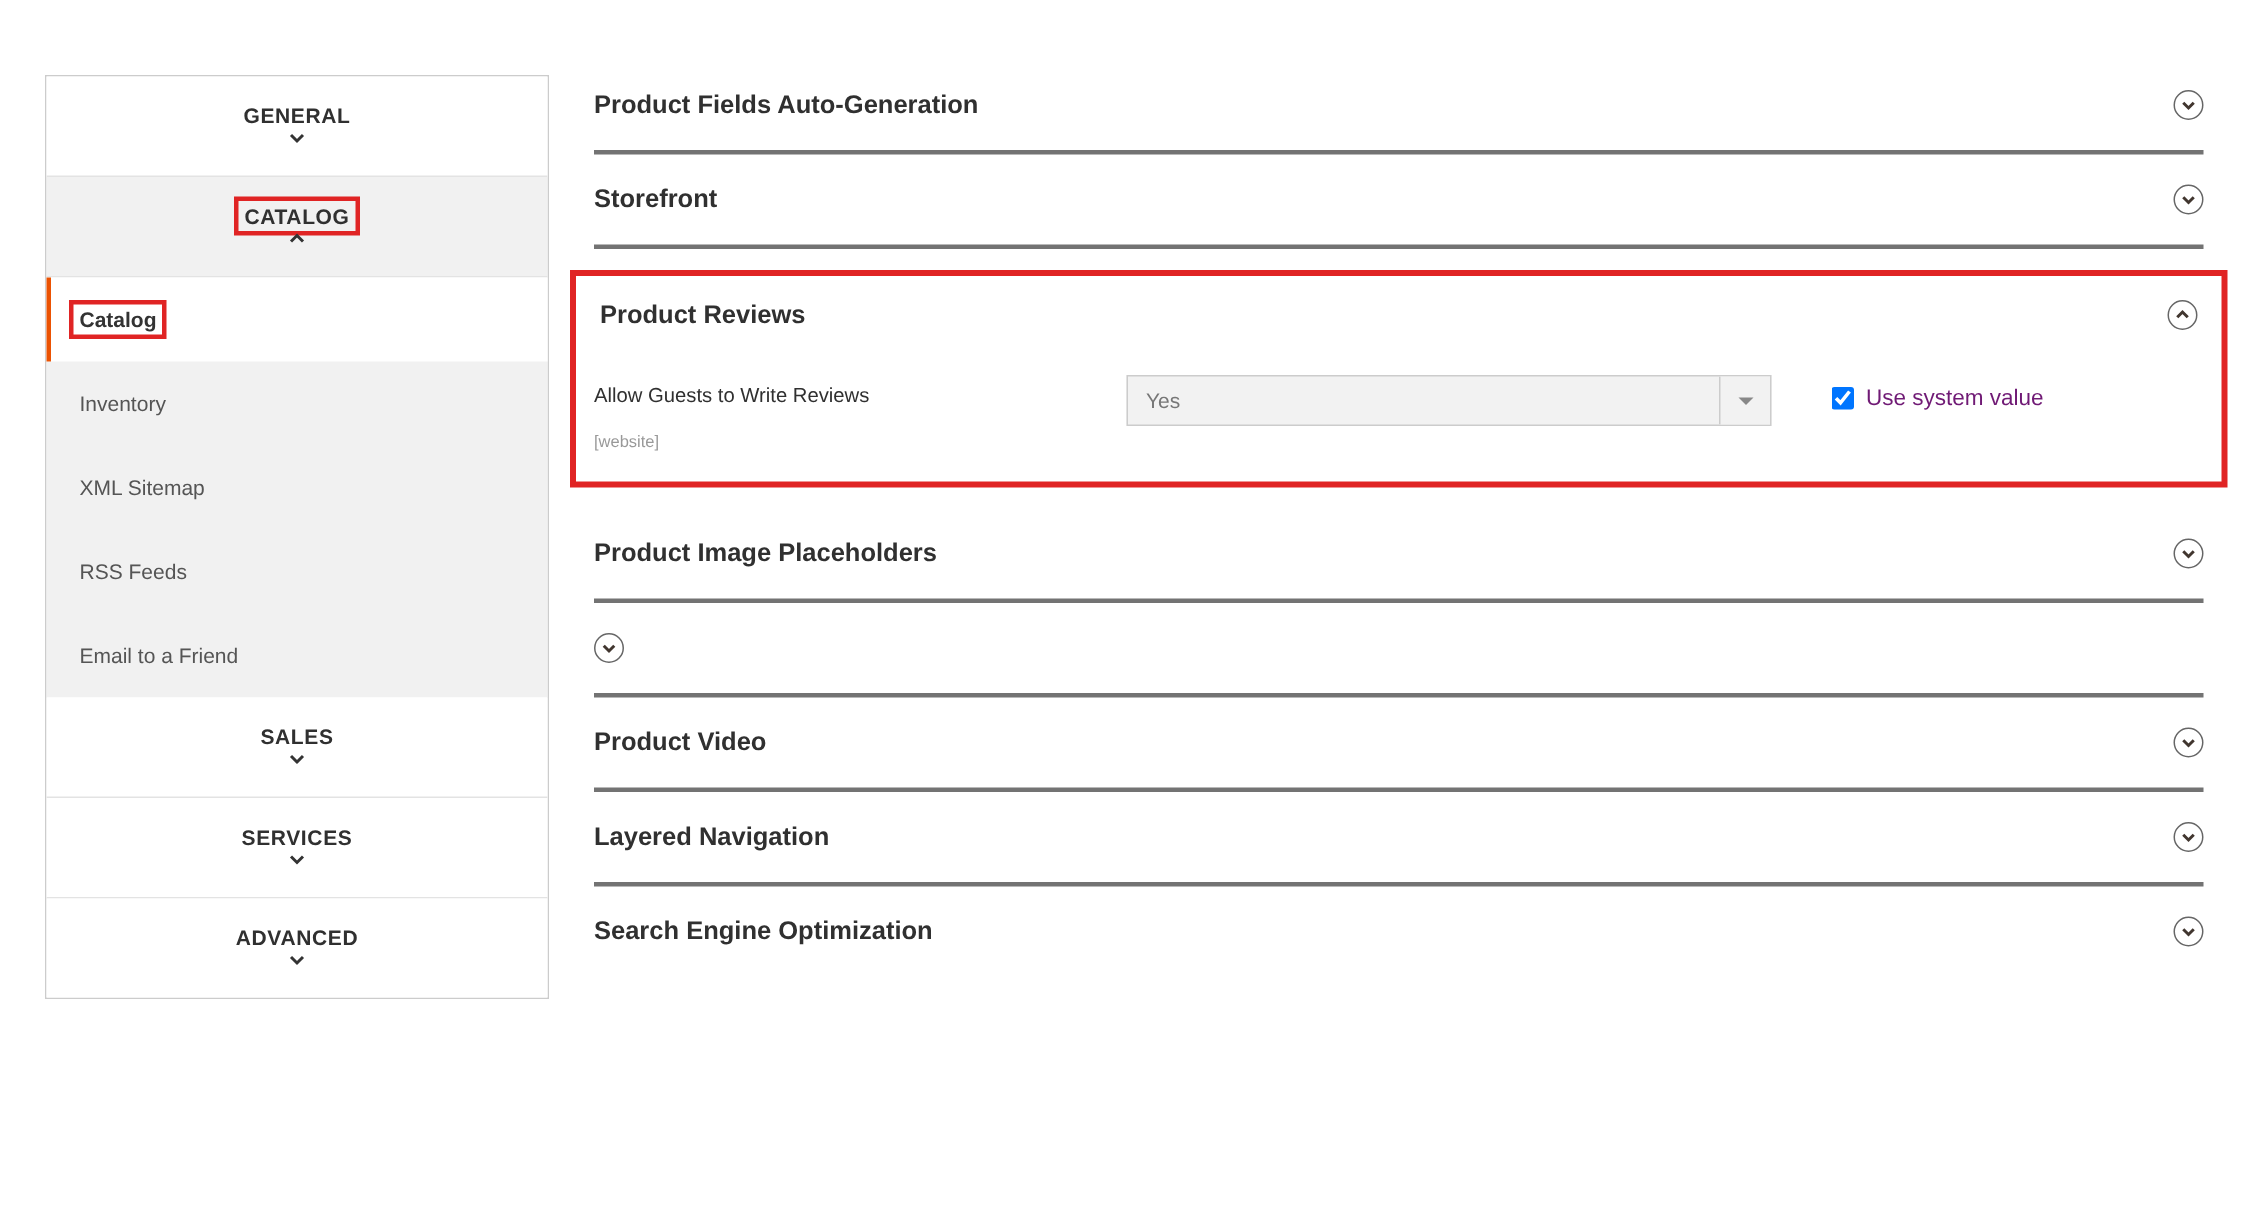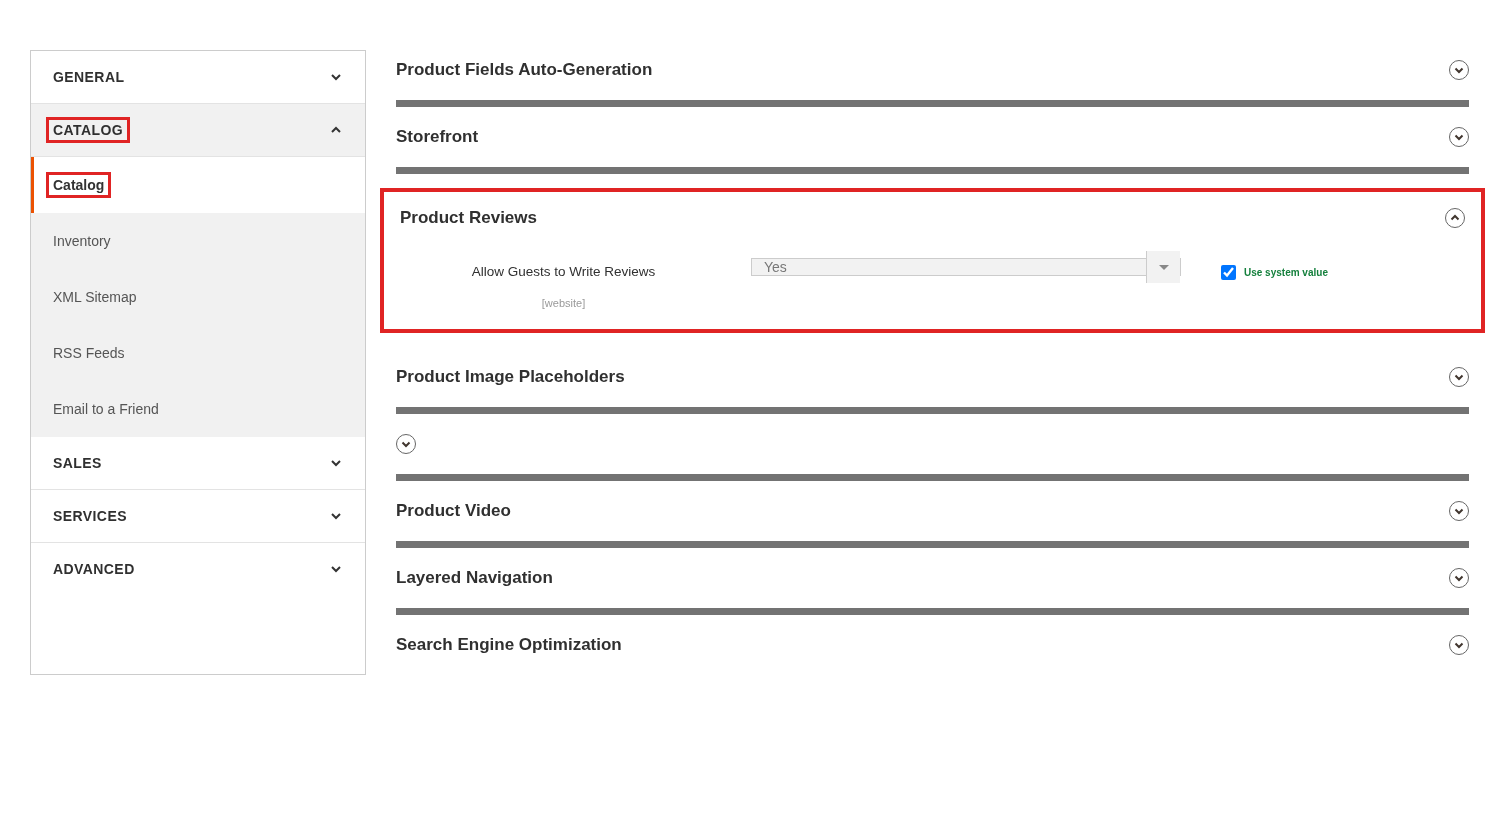--- a/index.html
+++ b/index.html
@@ -1,48 +1,48 @@
 <!DOCTYPE html>
 <html><head>
 <meta charset="utf-8">
 <style>
 * { box-sizing: border-box; margin: 0; padding: 0; }
 body { font-family: 'Helvetica Neue', Helvetica, Arial, sans-serif; background: #fff; color: #333; font-size: 14px; }
 .page { display: flex; padding: 50px 30px 20px 30px; gap: 30px; }
 .sidebar { width: 336px; flex-shrink: 0; border: 1px solid #ccc; }
 .sidebar-row { display: flex; align-items: center; justify-content: space-between; padding: 18px 22px; border-bottom: 1px solid #e3e3e3; cursor: pointer; background: #fff; }
-.sidebar-row.section { font-weight: 600; font-size: 14px; text-transform: uppercase; letter-spacing: 0.03em; color: #303030; }
+.sidebar-row.section { font-weight: 600; font-size: 14px; text-transform: uppercase; letter-spacing: 0.03em; color: #303030; flex-direction: column; }
 .sidebar-row.expanded { background: #f1f1f1; }
 .sidebar-row:last-child { border-bottom: none; }
 .chevron { width: 14px; height: 14px; display: inline-flex; align-items: center; justify-content: center; }
 .chevron svg { width: 12px; height: 12px; stroke: #333; stroke-width: 2; fill: none; }
 .sub-items { background: #f1f1f1; }
 .sub-item { padding: 20px 22px 20px 22px; font-size: 14px; color: #555; cursor: pointer; }
 .sub-item.active { background: #fff; border-left: 3px solid #eb5202; font-weight: 600; color: #333; padding-left: 19px; }
 .highlight-box { border: 3px solid #e02424; display: inline-block; padding: 2px 4px; margin: -5px -7px; }
 .main { flex: 1; padding-top: 0; }
-.section-panel { border-bottom: 7px solid #737373; padding: 20px 0; }
+.section-panel { border-bottom: 3px solid #737373; padding: 20px 0; }
 .section-panel:first-child { padding-top: 10px; }
 .section-head { display: flex; align-items: center; justify-content: space-between; cursor: pointer; }
 .section-title { font-size: 17px; font-weight: 600; color: #303030; }
 .circle-chevron { width: 20px; height: 20px; border: 1px solid #666; border-radius: 50%; display: inline-flex; align-items: center; justify-content: center; }
 .circle-chevron svg { width: 10px; height: 10px; stroke: #41362f; stroke-width: 2; fill: none; }
 .section-body { padding: 30px 0 0 0; }
 .field-row { display: flex; align-items: flex-start; gap: 20px; }
-.field-label-wrap { width: 335px; text-align: center; padding-top: 6px; }
+.field-label-wrap { width: 335px; text-align: left; padding-top: 6px; }
 .field-label { font-size: 13.5px; color: #303030; display: block; }
 .field-scope { font-size: 11px; color: #999; display: block; margin-top: 18px; }
 .select-wrap { position: relative; width: 430px; }
-.select-box { display: flex; align-items: center; border: 1px solid #ccc; background: #f2f2f2; height: 18px; }
+.select-box { display: flex; align-items: center; border: 1px solid #ccc; background: #f2f2f2; height: 34px; }
 .select-value { flex: 1; padding: 0 12px; font-size: 14px; color: #777; }
 .select-arrow { width: 34px; height: 32px; border-left: 1px solid #ccc; display: flex; align-items: center; justify-content: center; background: #f2f2f2; }
 .select-arrow-tri { width: 0; height: 0; border-left: 5px solid transparent; border-right: 5px solid transparent; border-top: 5px solid #888; }
 .checkbox-wrap { display: flex; align-items: center; gap: 8px; padding-top: 7px; margin-left: 20px; }
 .checkbox-wrap input { width: 15px; height: 15px; }
-.checkbox-wrap label { font-size: 10px; color: #15803d; font-weight: bold; }
+.checkbox-wrap label { font-size: 15px; color: #701a75; }
 .highlight-section { border: 4px solid #e02424; padding: 16px 12px 20px 12px; margin: 14px -16px; }
 .highlight-section .section-head { padding: 0 4px; text-align: right; }
 </style>
 </head>
 <body>
 
 <div class="page">
 
   <div class="sidebar">
 

